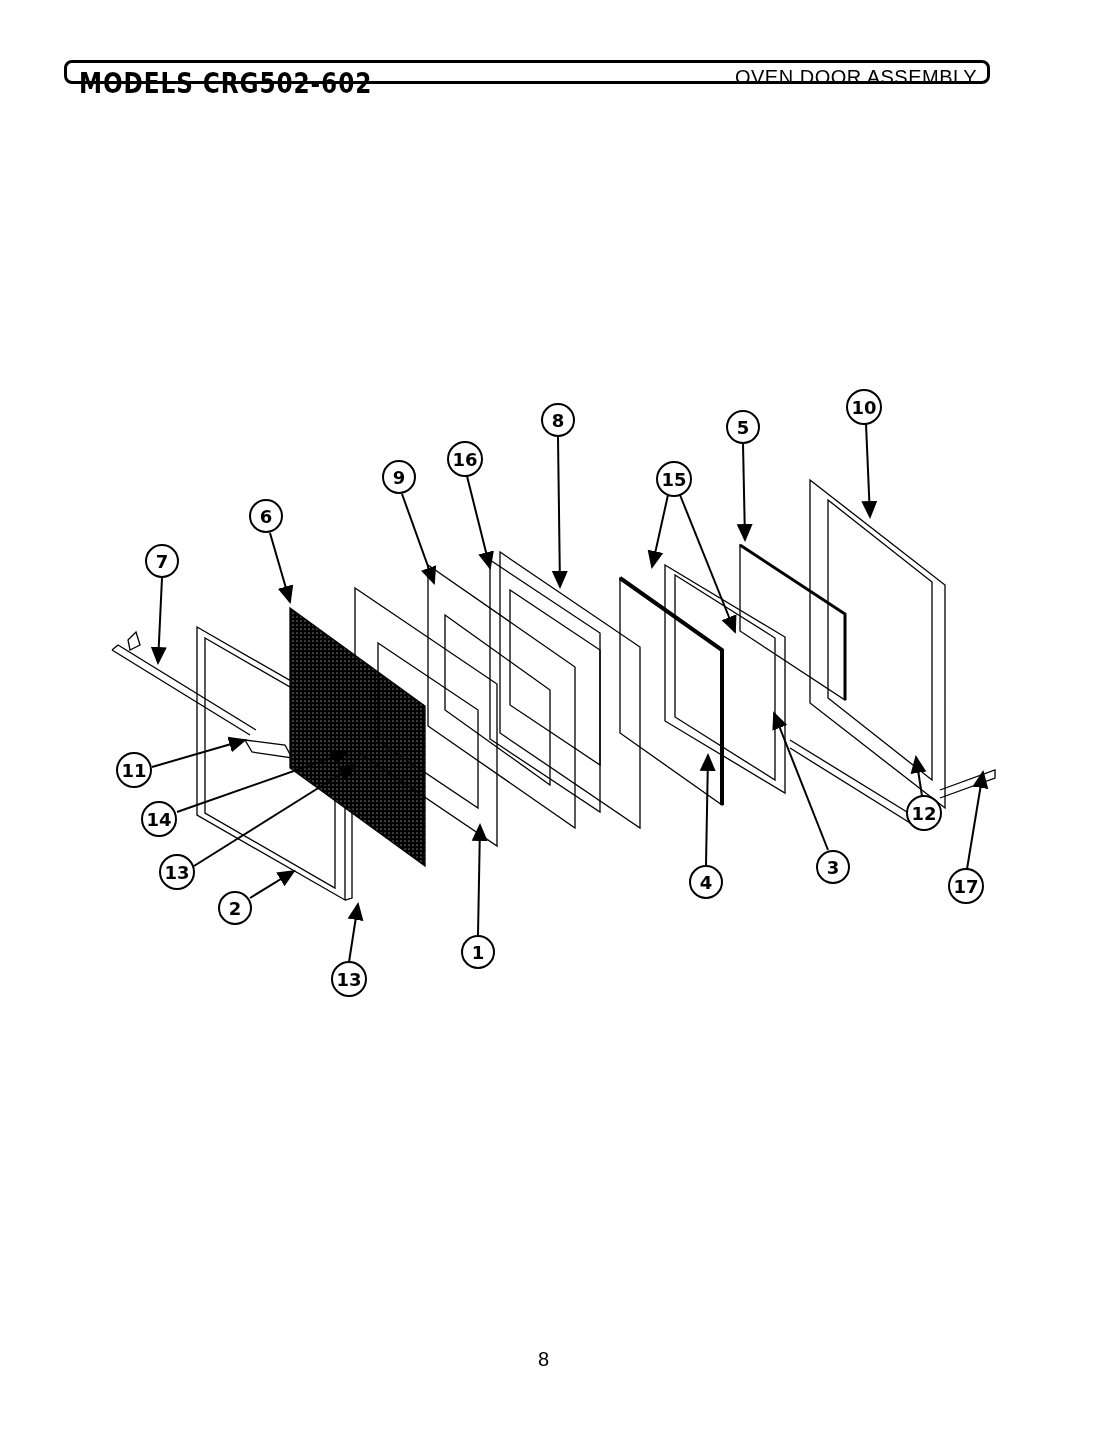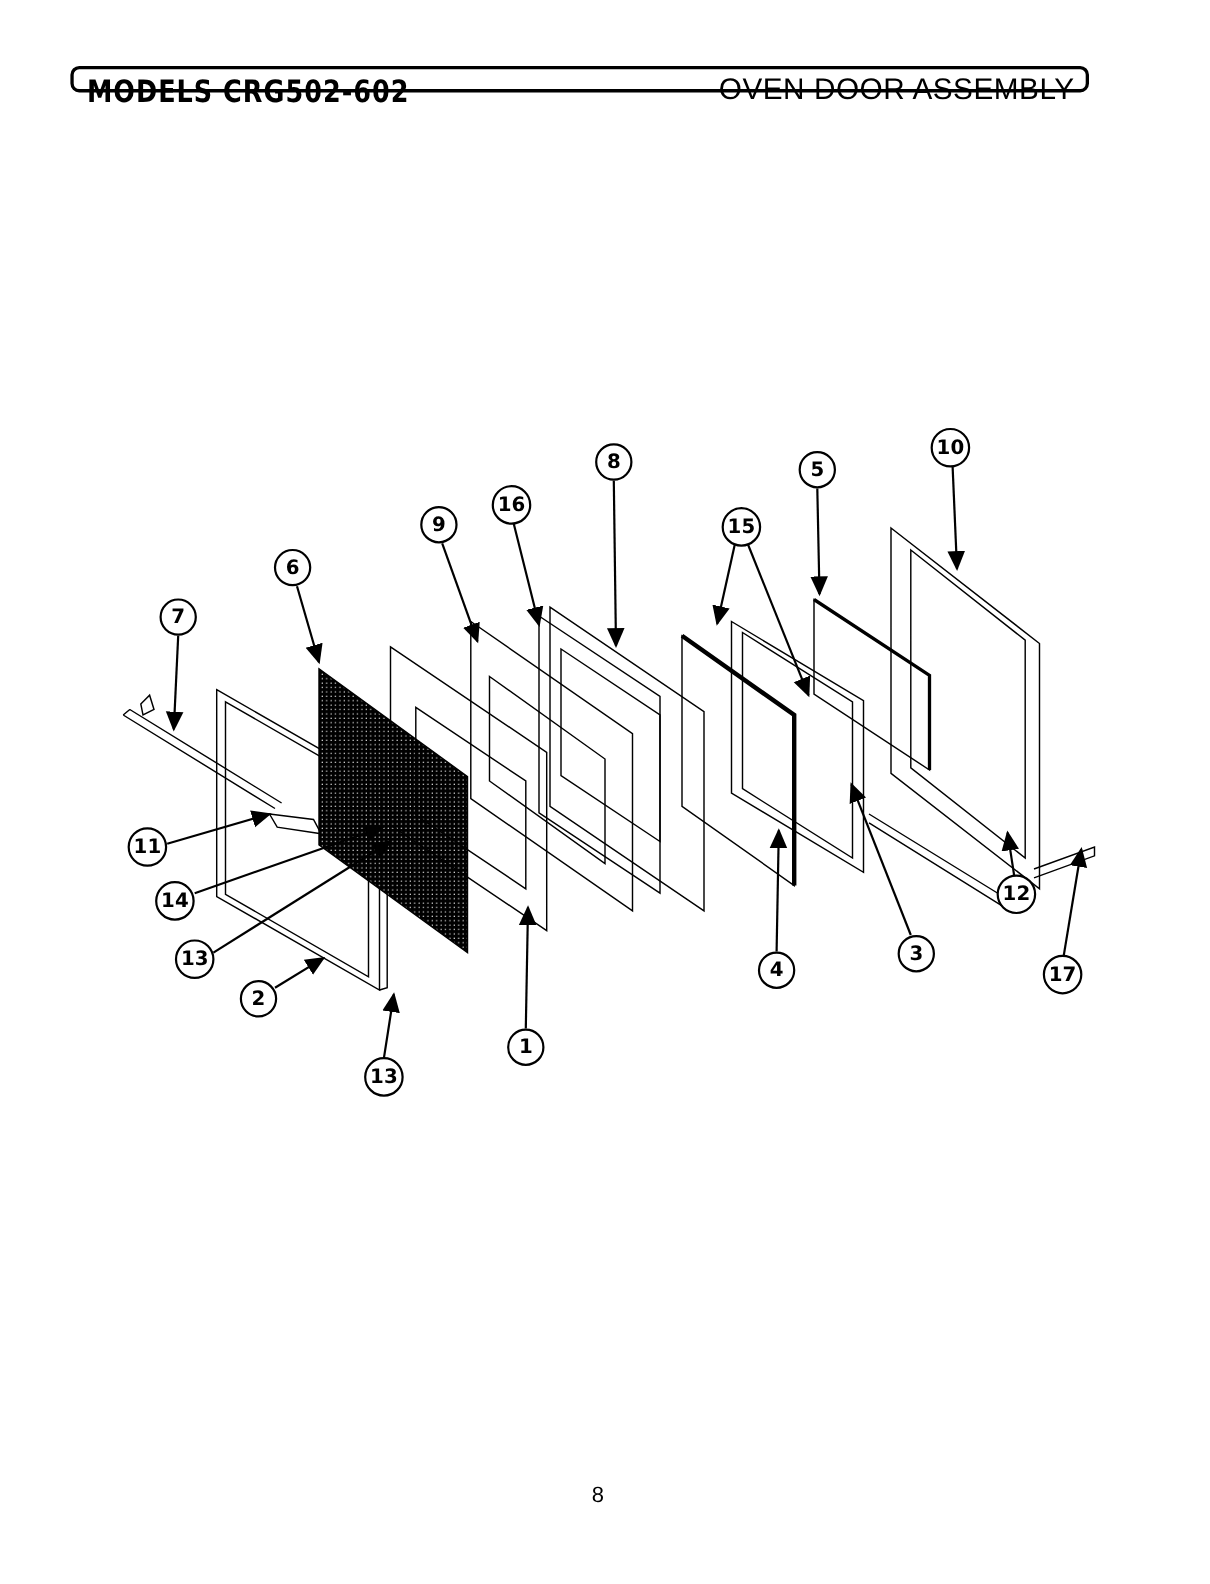--- a/index.html
+++ b/index.html
@@ -1,19 +1,19 @@
 <!DOCTYPE html>
 <html><head>
 <meta charset="utf-8">
 <style>
   html, body { margin:0; padding:0; background:#fff; }
   body { width:1100px; height:1440px; position:relative; overflow:hidden; font-family:"Liberation Sans", sans-serif; color:#000; }
   .header { position:absolute; left:64px; top:60px; width:926px; height:24px; border:3px solid #000; border-radius:8px; box-sizing:border-box; }
   .header .models { position:absolute; left:12px; top:4px; font-family:"DejaVu Sans Condensed","DejaVu Sans", sans-serif; font-weight:bold; font-size:28px; letter-spacing:1px; transform:scaleX(0.92); transform-origin:left center; }
-  .header .title { position:absolute; right:10px; top:3px; font-size:27px; letter-spacing:0.5px;text-align:right; }
+  .header .title { position:absolute; right:10px; top:3px; font-size:20px; letter-spacing:0.5px;text-align:right; }
   svg.diagram { position:absolute; left:0; top:0; }
   .callout circle { fill:#fff; stroke:#000; stroke-width:2; }
   .callout text { font-family:"DejaVu Sans", sans-serif; font-weight:bold; font-size:18px; text-anchor:middle; dominant-baseline:central; }
   .page-num { position:absolute; left:538px; top:1348px; font-size:20px; }
 </style>
 </head>
 <body>
 
 <div class="header">
   <span class="models">MODELS CRG502-602</span>

